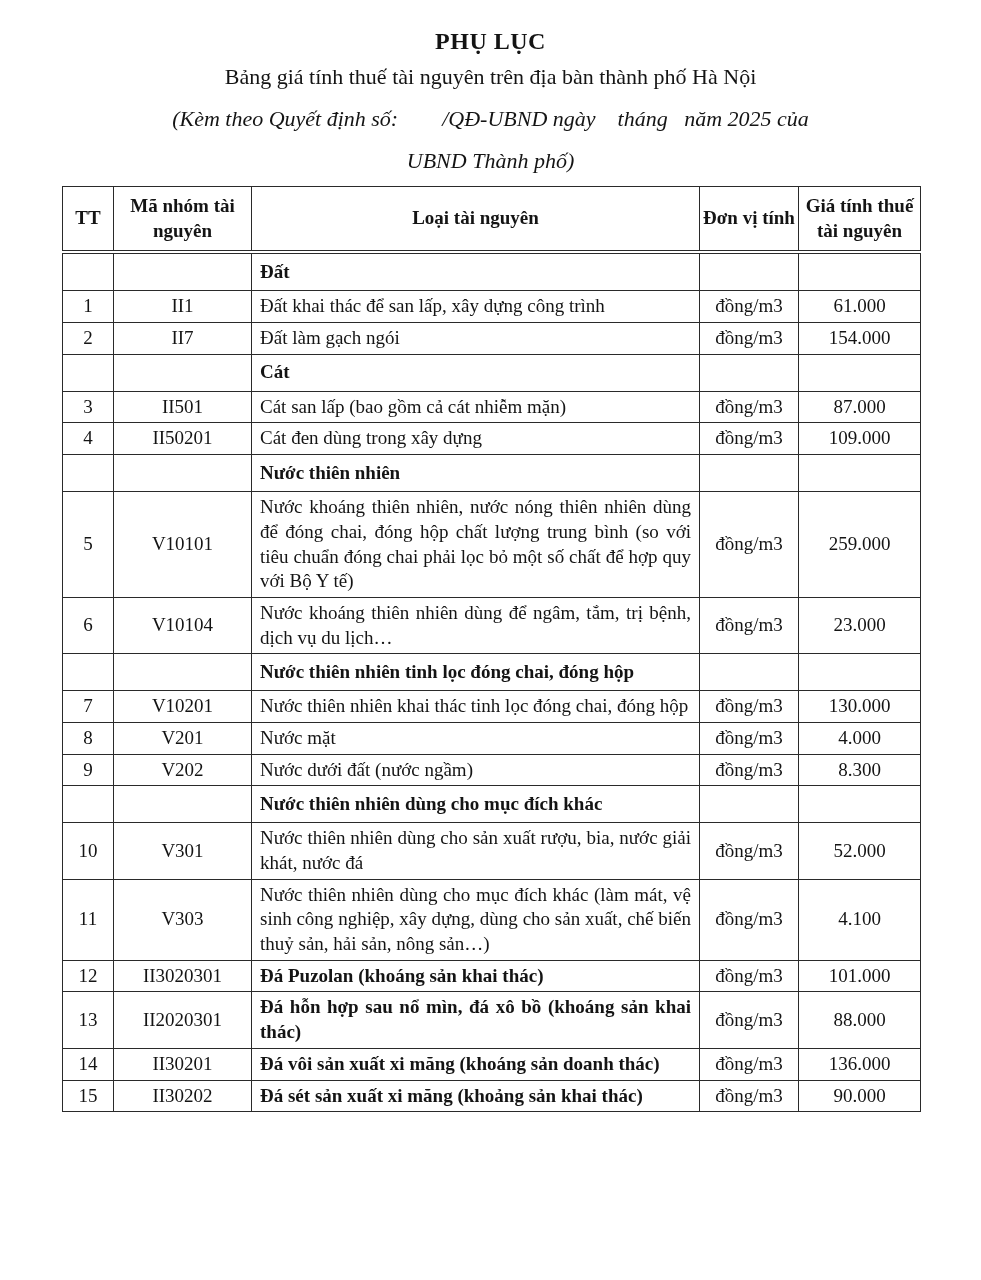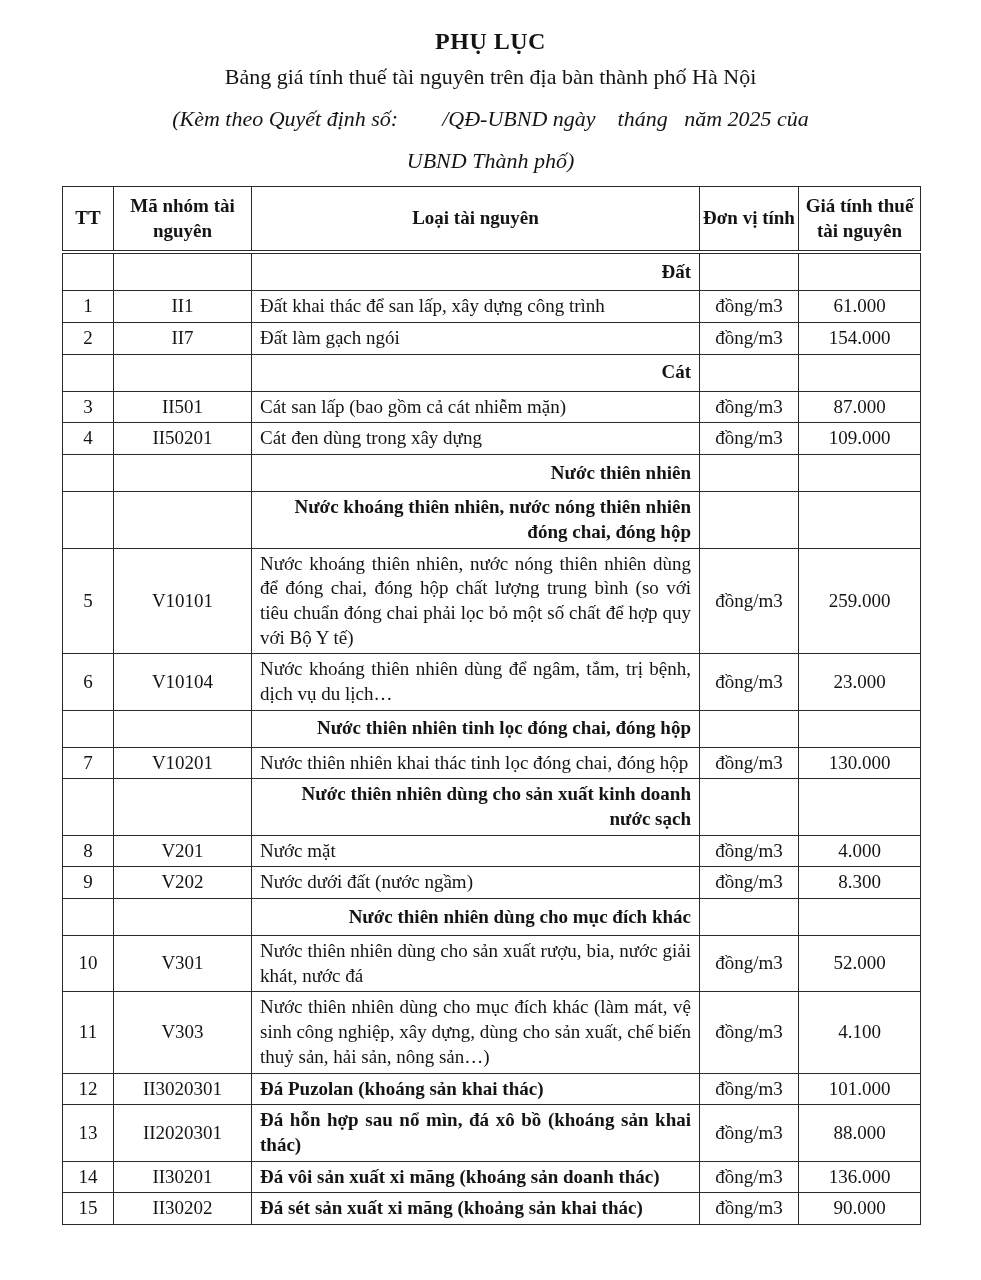--- a/index.html
+++ b/index.html
@@ -52,21 +52,21 @@
     text-align: center;
     padding: 7px 3px;
     border-bottom: 4px double #2a2a2a;
   }
   .price-table td.c { text-align: center; }
   .price-table td.name {
     text-align: justify;
     padding-left: 8px;
     padding-right: 8px;
   }
-  .price-table td.name.section-name { text-align: right; }
+  .price-table td.name.section-name { text-align: left; }
   .bold { font-weight: bold; }
   .section-row td { height: 30px; }
 </style>
 </head>
 <body>
 
 <div class="doc-header">
   <div class="doc-title">PHỤ LỤC</div>
   <div class="doc-subtitle">Bảng giá tính thuế tài nguyên trên địa bàn thành phố Hà Nội</div>
   <div class="doc-attr1">(Kèm theo Quyết định số:        /QĐ-UBND ngày    tháng   năm 2025 của</div>
@@ -133,27 +133,20 @@
         <td class="c">đồng/m3</td>
         <td class="c">109.000</td>
       </tr>
       <tr class="section-row">
         <td class="c"></td>
         <td class="c"></td>
         <td class="name bold section-name">Nước thiên nhiên</td>
         <td class="c"></td>
         <td class="c"></td>
       </tr>
-      <tr class="section-row">
-        <td class="c"></td>
-        <td class="c"></td>
-        <td class="name bold section-name">Nước khoáng thiên nhiên, nước nóng thiên nhiên đóng chai, đóng hộp</td>
-        <td class="c"></td>
-        <td class="c"></td>
-      </tr>
       <tr>
         <td class="c">5</td>
         <td class="c">V10101</td>
         <td class="name">Nước khoáng thiên nhiên, nước nóng thiên nhiên dùng để đóng chai, đóng hộp chất lượng trung bình (so với tiêu chuẩn đóng chai phải lọc bỏ một số chất để hợp quy với Bộ Y tế)</td>
         <td class="c">đồng/m3</td>
         <td class="c">259.000</td>
       </tr>
       <tr>
         <td class="c">6</td>
         <td class="c">V10104</td>
@@ -167,27 +160,20 @@
         <td class="name bold section-name">Nước thiên nhiên tinh lọc đóng chai, đóng hộp</td>
         <td class="c"></td>
         <td class="c"></td>
       </tr>
       <tr>
         <td class="c">7</td>
         <td class="c">V10201</td>
         <td class="name">Nước thiên nhiên khai thác tinh lọc đóng chai, đóng hộp</td>
         <td class="c">đồng/m3</td>
         <td class="c">130.000</td>
-      </tr>
-      <tr class="section-row">
-        <td class="c"></td>
-        <td class="c"></td>
-        <td class="name bold section-name">Nước thiên nhiên dùng cho sản xuất kinh doanh nước sạch</td>
-        <td class="c"></td>
-        <td class="c"></td>
       </tr>
       <tr>
         <td class="c">8</td>
         <td class="c">V201</td>
         <td class="name">Nước mặt</td>
         <td class="c">đồng/m3</td>
         <td class="c">4.000</td>
       </tr>
       <tr>
         <td class="c">9</td>

